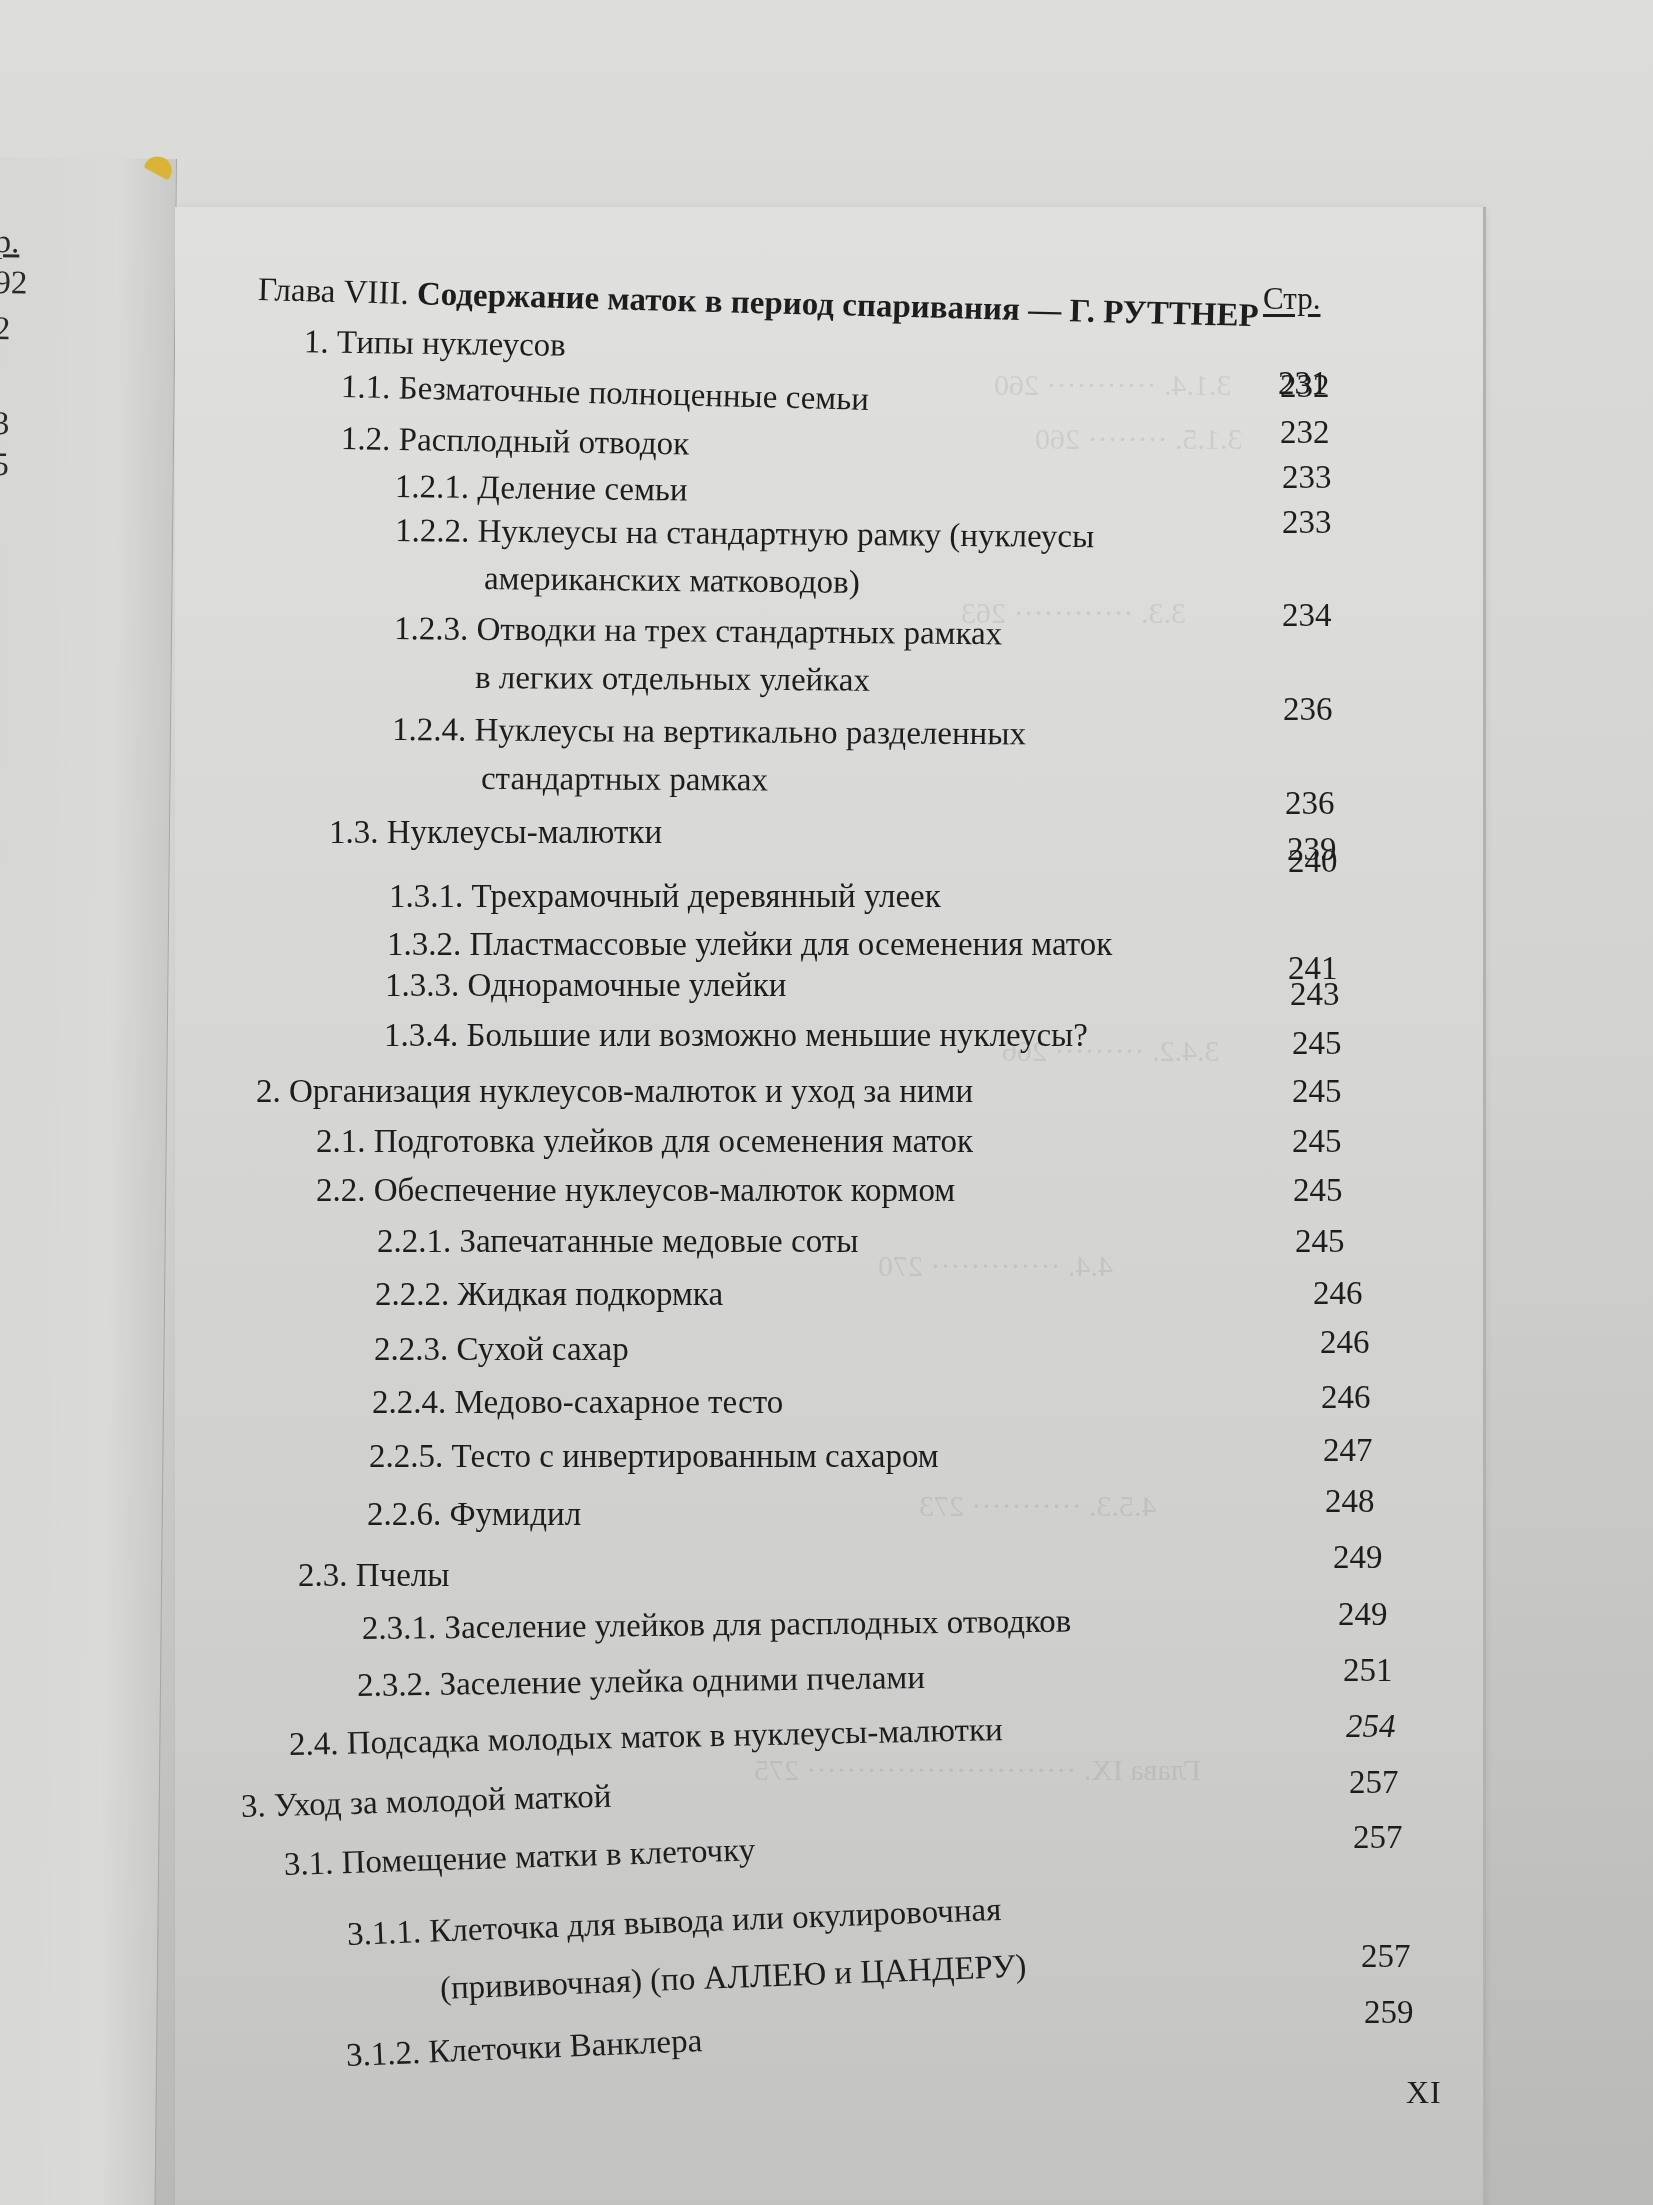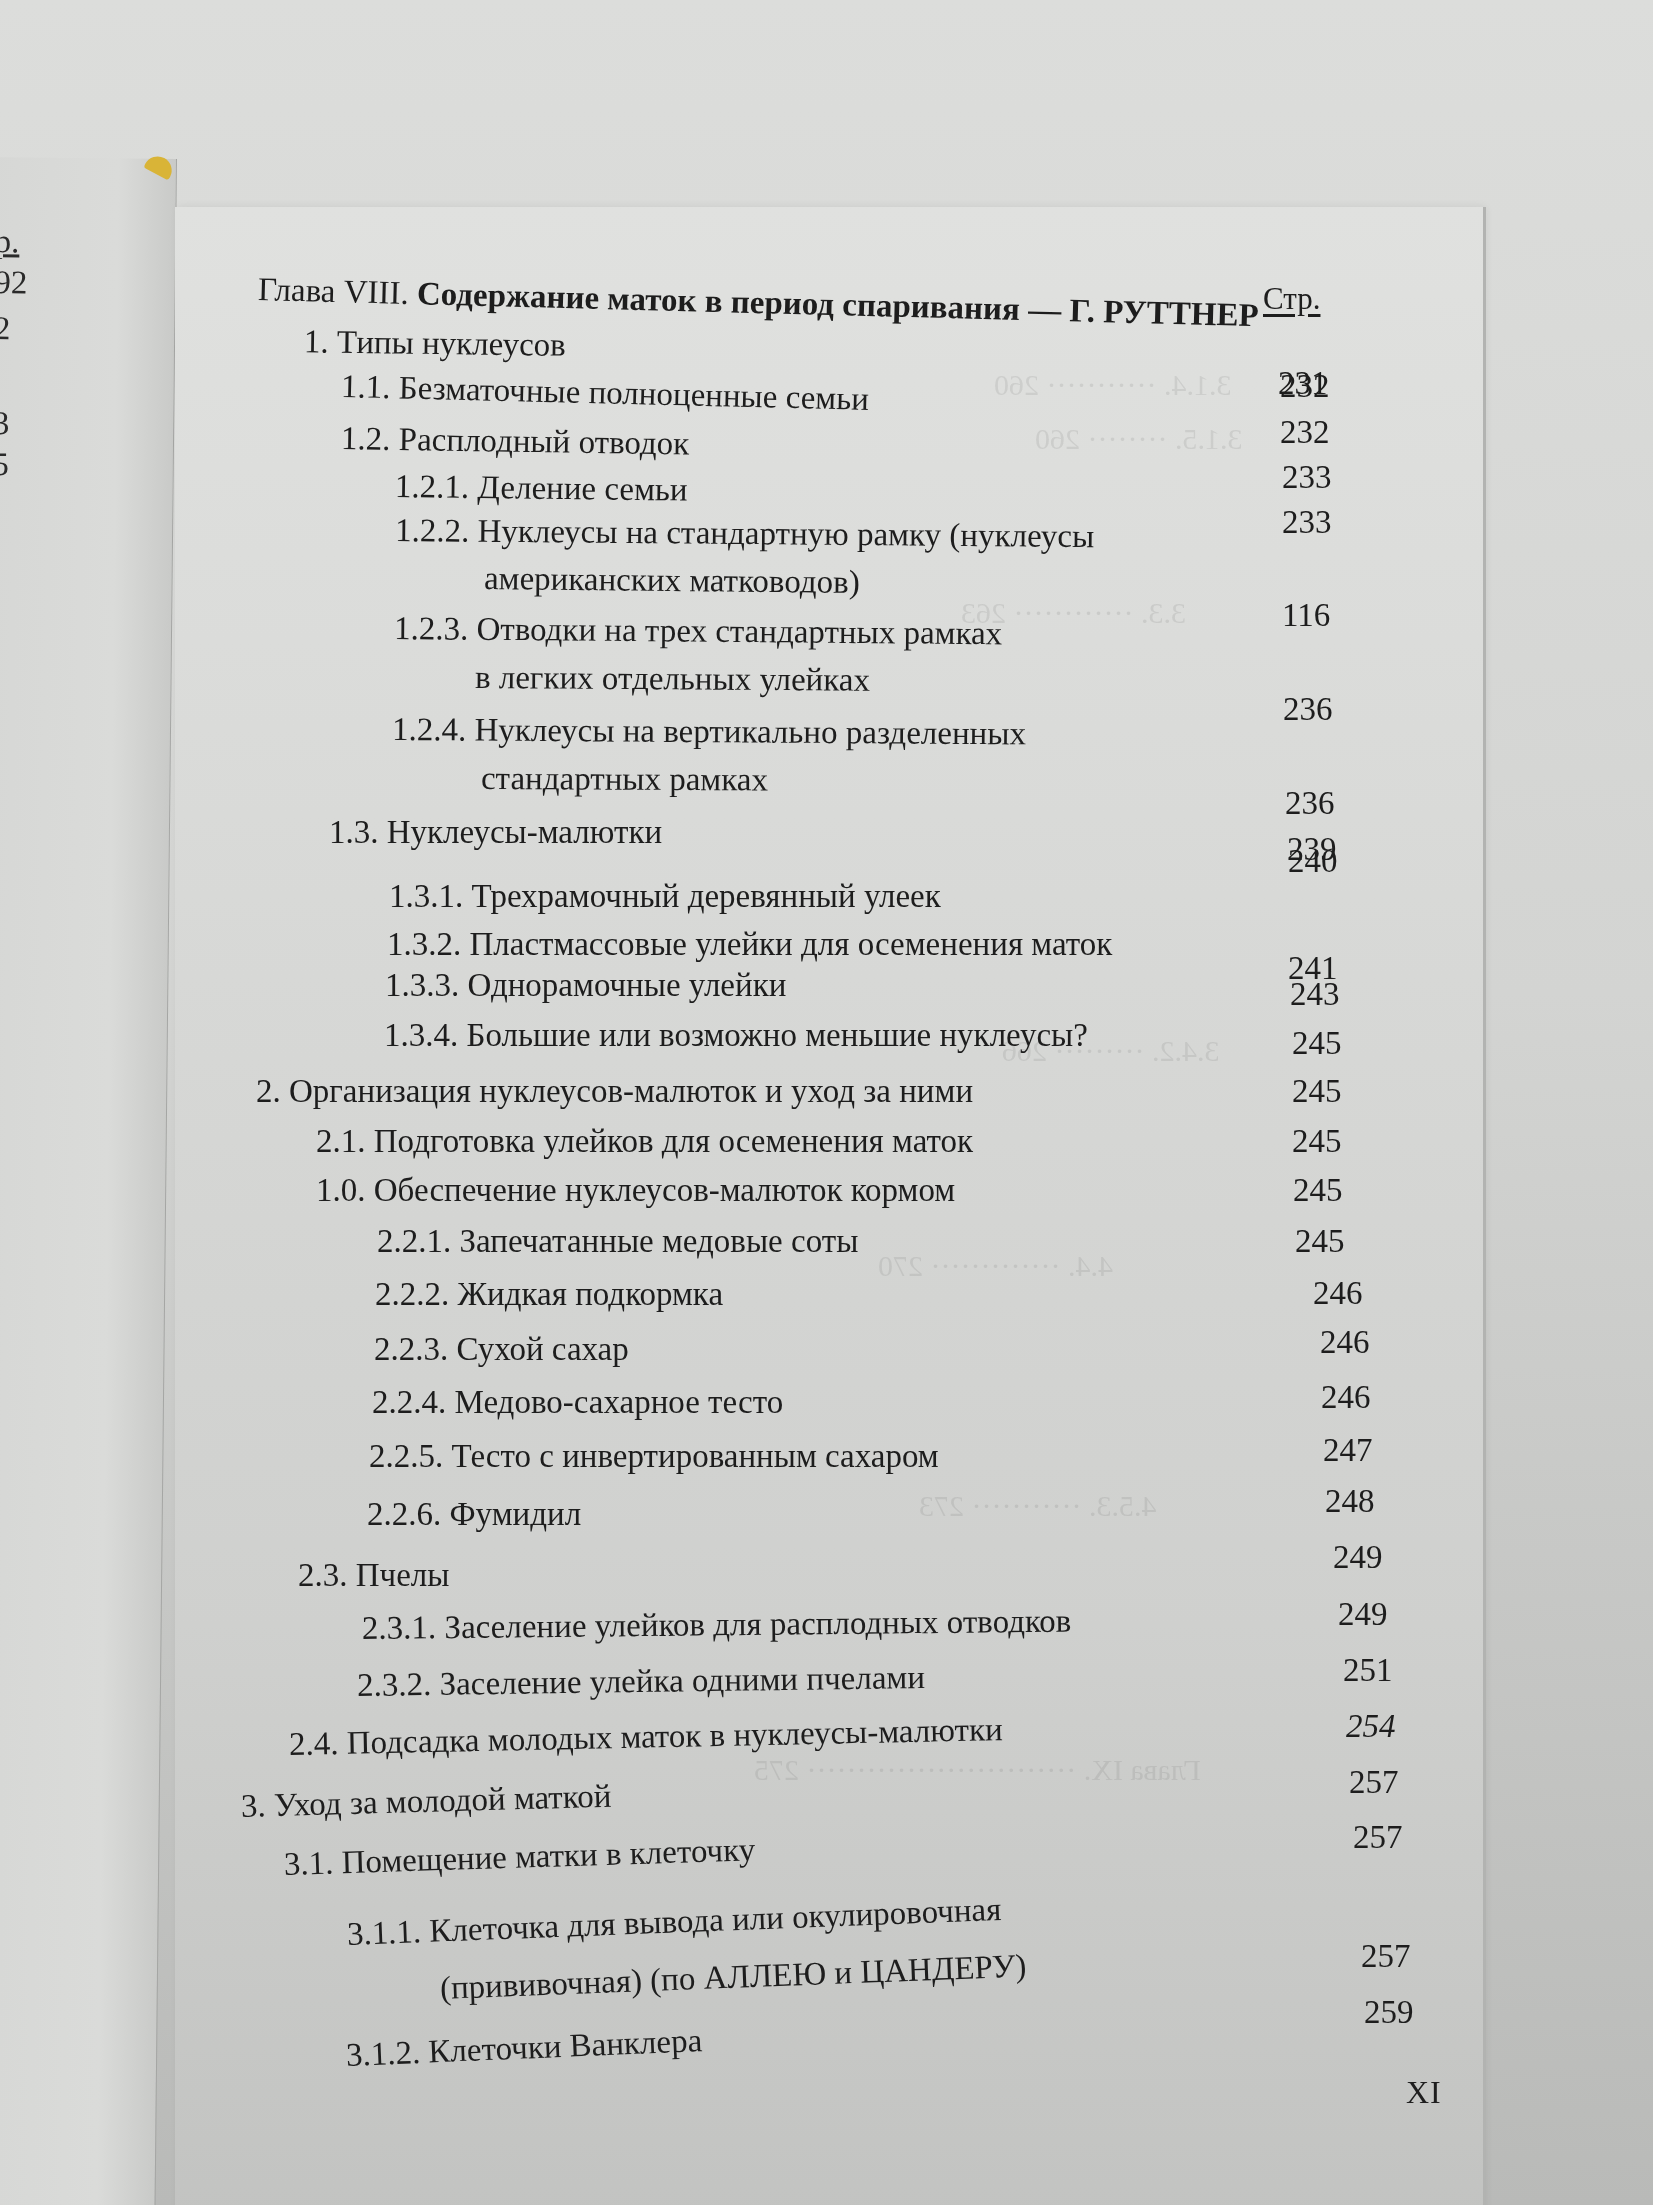--- a/index.html
+++ b/index.html
@@ -159,21 +159,21 @@
 </div>
 <span class="toc-page" style="left:1282px; top:506px;">233</span>
 
 <div class="toc-line" style="left:394px; top:612px; transform:rotate(0.5deg); transform-origin:left center;">
   <span>1.2.3.</span>
   <span>Отводки на трех стандартных рамках</span>
 </div>
 <div class="toc-line" style="left:475px; top:661px; transform:rotate(0.4deg); transform-origin:left center;">
   <span>в легких отдельных улейках</span>
 </div>
-<span class="toc-page" style="left:1282px; top:599px;">116</span>
+<span class="toc-page" style="left:1282px; top:599px;">234</span>
 
 <div class="toc-line" style="left:392px; top:713px; transform:rotate(0.4deg); transform-origin:left center;">
   <span>1.2.4.</span>
   <span>Нуклеусы на вертикально разделенных</span>
 </div>
 <div class="toc-line" style="left:481px; top:762px; transform:rotate(0.3deg); transform-origin:left center;">
   <span>стандартных рамках</span>
 </div>
 <span class="toc-page" style="left:1283px; top:693px;">236</span>
 <span class="toc-page" style="left:1285px; top:787px;">236</span>
@@ -214,21 +214,21 @@
 </div>
 <span class="toc-page" style="left:1292px; top:1075px;">245</span>
 
 <div class="toc-line" style="left:316px; top:1125px;">
   <span>2.1.</span>
   <span>Подготовка улейков для осеменения маток</span>
 </div>
 <span class="toc-page" style="left:1292px; top:1125px;">245</span>
 
 <div class="toc-line" style="left:316px; top:1174px;">
-  <span>1.0.</span>
+  <span>2.2.</span>
   <span>Обеспечение нуклеусов-малюток кормом</span>
 </div>
 <span class="toc-page" style="left:1293px; top:1174px;">245</span>
 
 <div class="toc-line" style="left:377px; top:1225px;">
   <span>2.2.1.</span>
   <span>Запечатанные медовые соты</span>
 </div>
 <span class="toc-page" style="left:1295px; top:1225px;">245</span>
 

